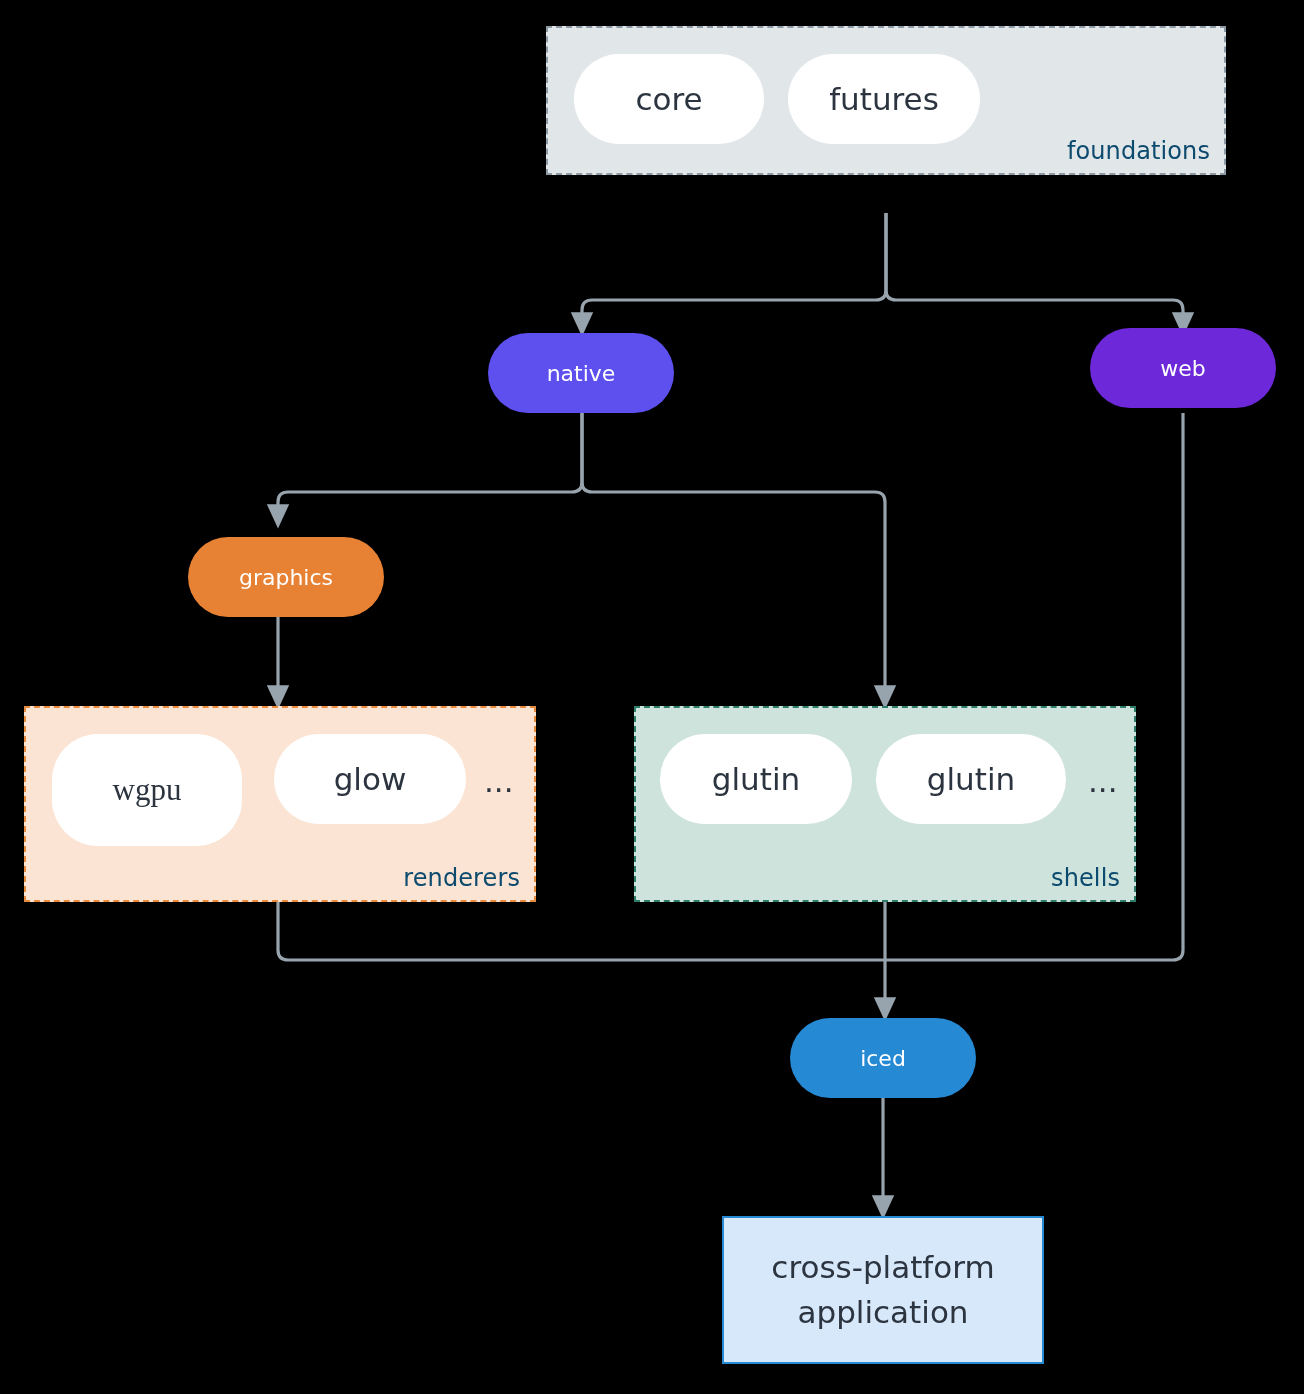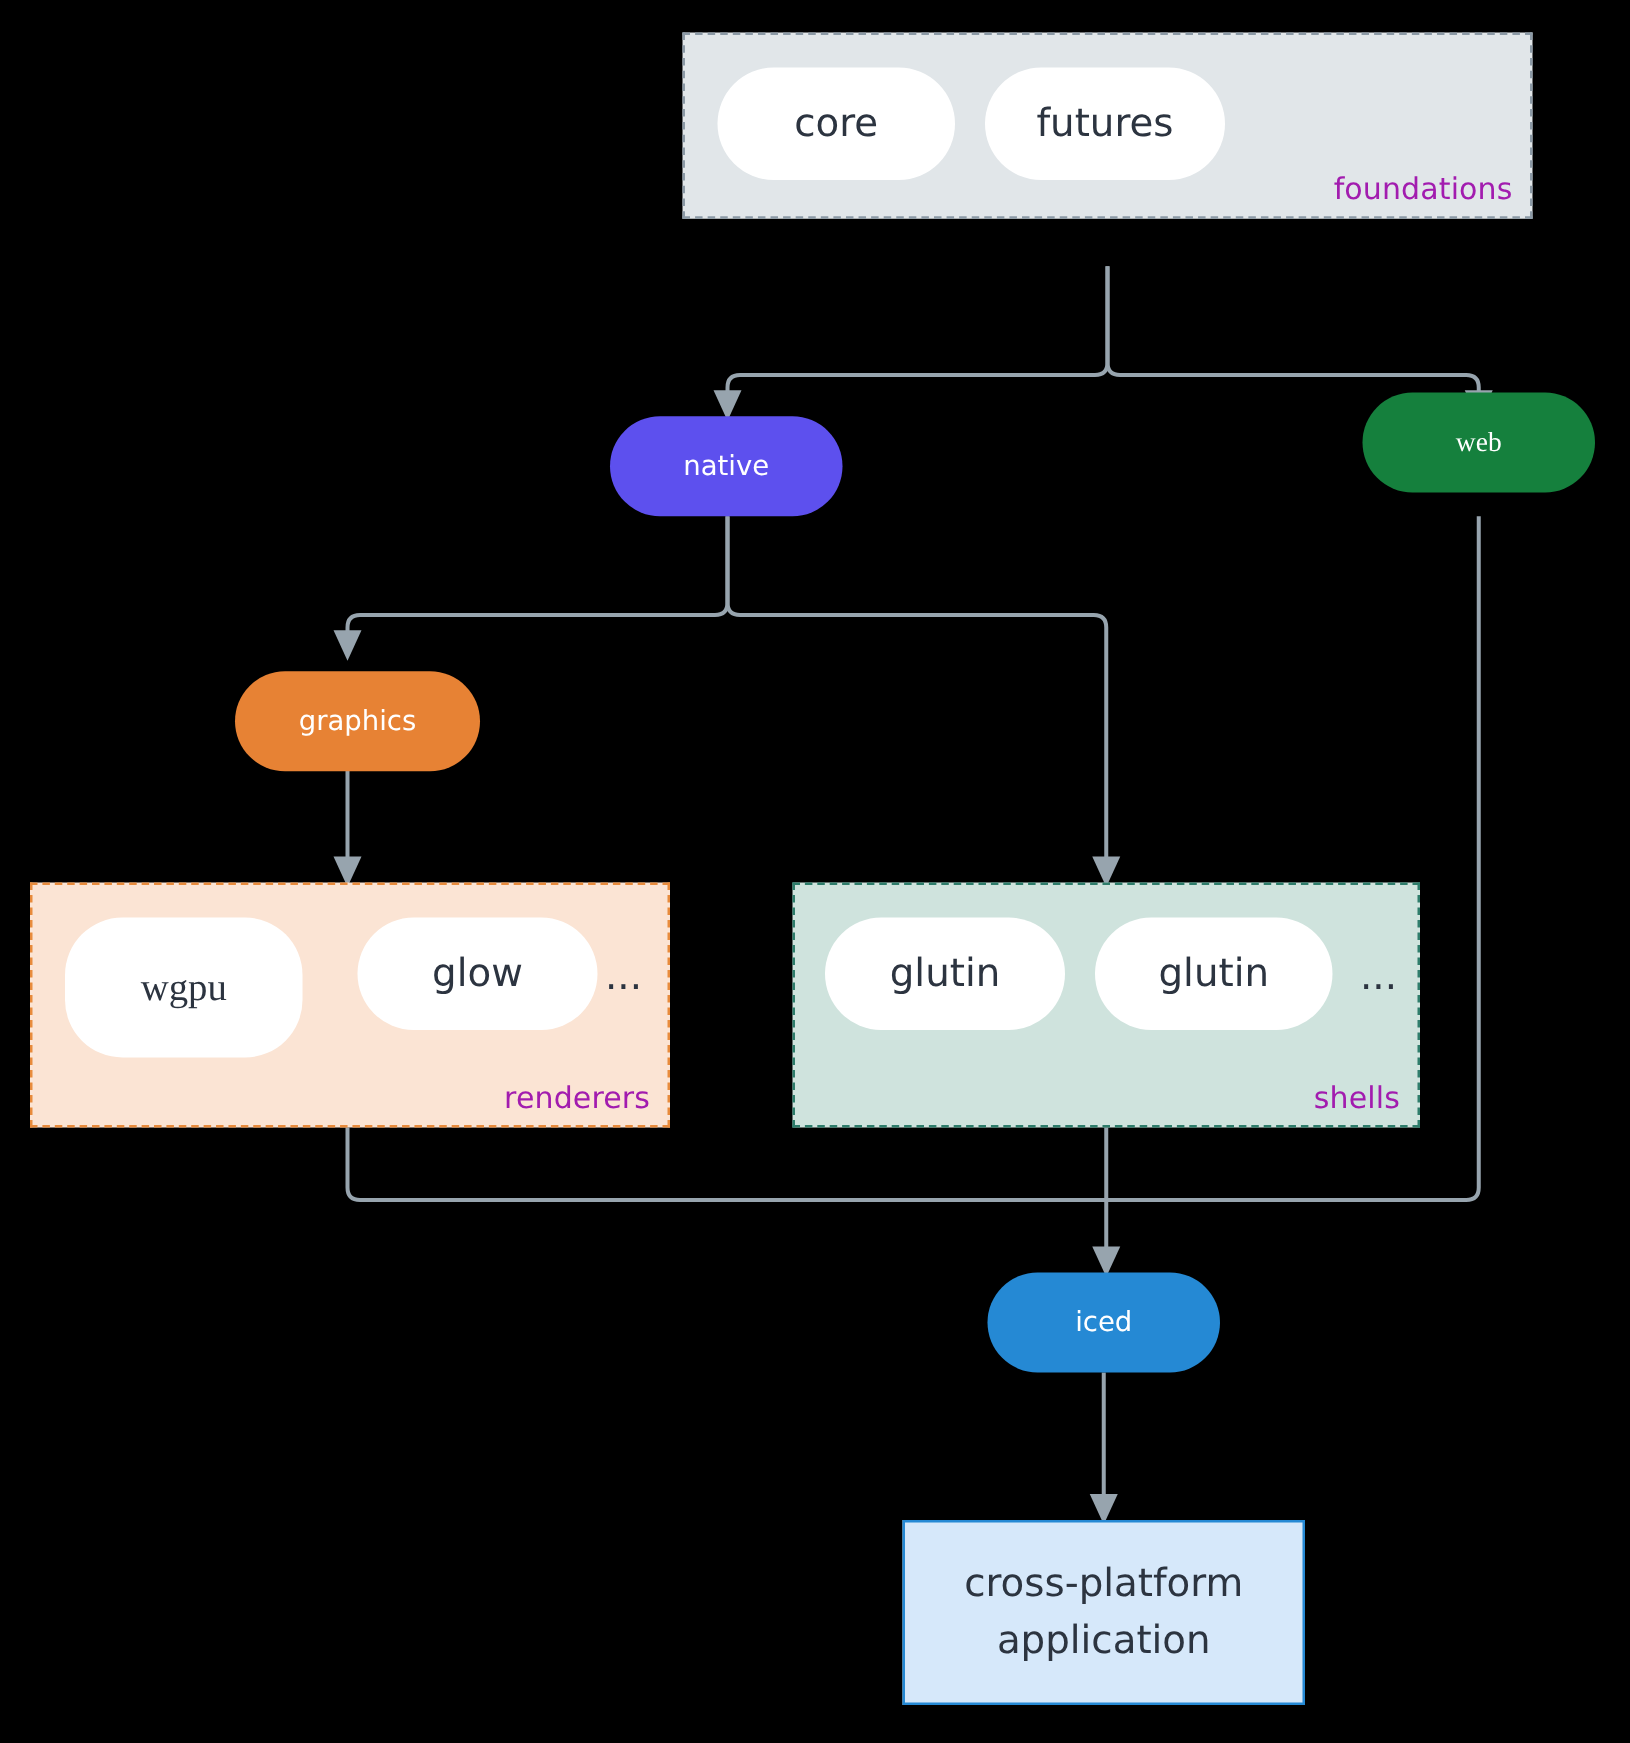--- a/index.html
+++ b/index.html
@@ -31,21 +31,21 @@
   
   .cluster {
     position: absolute;
     box-sizing: border-box;
   }
   .cluster-label {
     position: absolute;
     right: 14px;
     bottom: 8px;
     font-size: 24px;
-    color: #a21caf;
+    color: #0c4a6e;
     letter-spacing: 0.1px;
     white-space: nowrap;
   }
   #cluster-foundations {
     left: 546px; top: 26px;
     width: 680px; height: 149px;
     background: #E1E6E9;
     border: 2px dashed #8C9AA6;
   }
   #cluster-renderers {
@@ -79,21 +79,21 @@
     position: absolute;
     border-radius: 48px;
     display: flex;
     align-items: center;
     justify-content: center;
     font-size: 22px;
     color: #FFFFFF;
     white-space: nowrap;
   }
   #node-native { left: 488px; top: 333px; width: 186px; height: 80px; background: #5D50EE; }
-  #node-web    { left: 1090px; top: 314px; width: 186px; height: 80px; background: #15803d; font-family: Liberation Serif, serif; }
+  #node-web    { left: 1090px; top: 328px; width: 186px; height: 80px; background: #6d28d9; }
   #node-graphics { left: 188px; top: 525px; width: 196px; height: 80px; background: #E78234; margin-top: 12px; }
   #node-iced   { left: 790px; top: 1018px; width: 186px; height: 80px; background: #2589D4; }
 
   
   .ellipsis {
     position: absolute;
     font-size: 31px;
     color: #2C3440;
     line-height: 1;
     white-space: nowrap;
@@ -151,21 +151,21 @@
   </svg>
 
   <div id="cluster-foundations" class="cluster">
     <div class="pill-white" style="left:26px; top:26px; width:190px; height:90px;">core</div>
     <div class="pill-white" style="left:240px; top:26px; width:192px; height:90px;">futures</div>
     <div class="cluster-label">foundations</div>
   </div>
 
   <div id="cluster-renderers" class="cluster">
     <div class="pill-white" style="left:26px; top:26px; width:190px; height:112px;font-family:Liberation Serif, serif;">wgpu</div>
-    <div class="pill-white" style="left:260px; top:26px; width:192px; height:90px;">glow</div>
+    <div class="pill-white" style="left:248px; top:26px; width:192px; height:90px;">glow</div>
     <div class="ellipsis" style="left:458px; top:58px;">...</div>
     <div class="cluster-label">renderers</div>
   </div>
 
   <div id="cluster-shells" class="cluster">
     <div class="pill-white" style="left:24px; top:26px; width:192px; height:90px;">glutin</div>
     <div class="pill-white" style="left:240px; top:26px; width:190px; height:90px;">glutin</div>
     <div class="ellipsis" style="left:452px; top:58px;">...</div>
     <div class="cluster-label">shells</div>
   </div>

